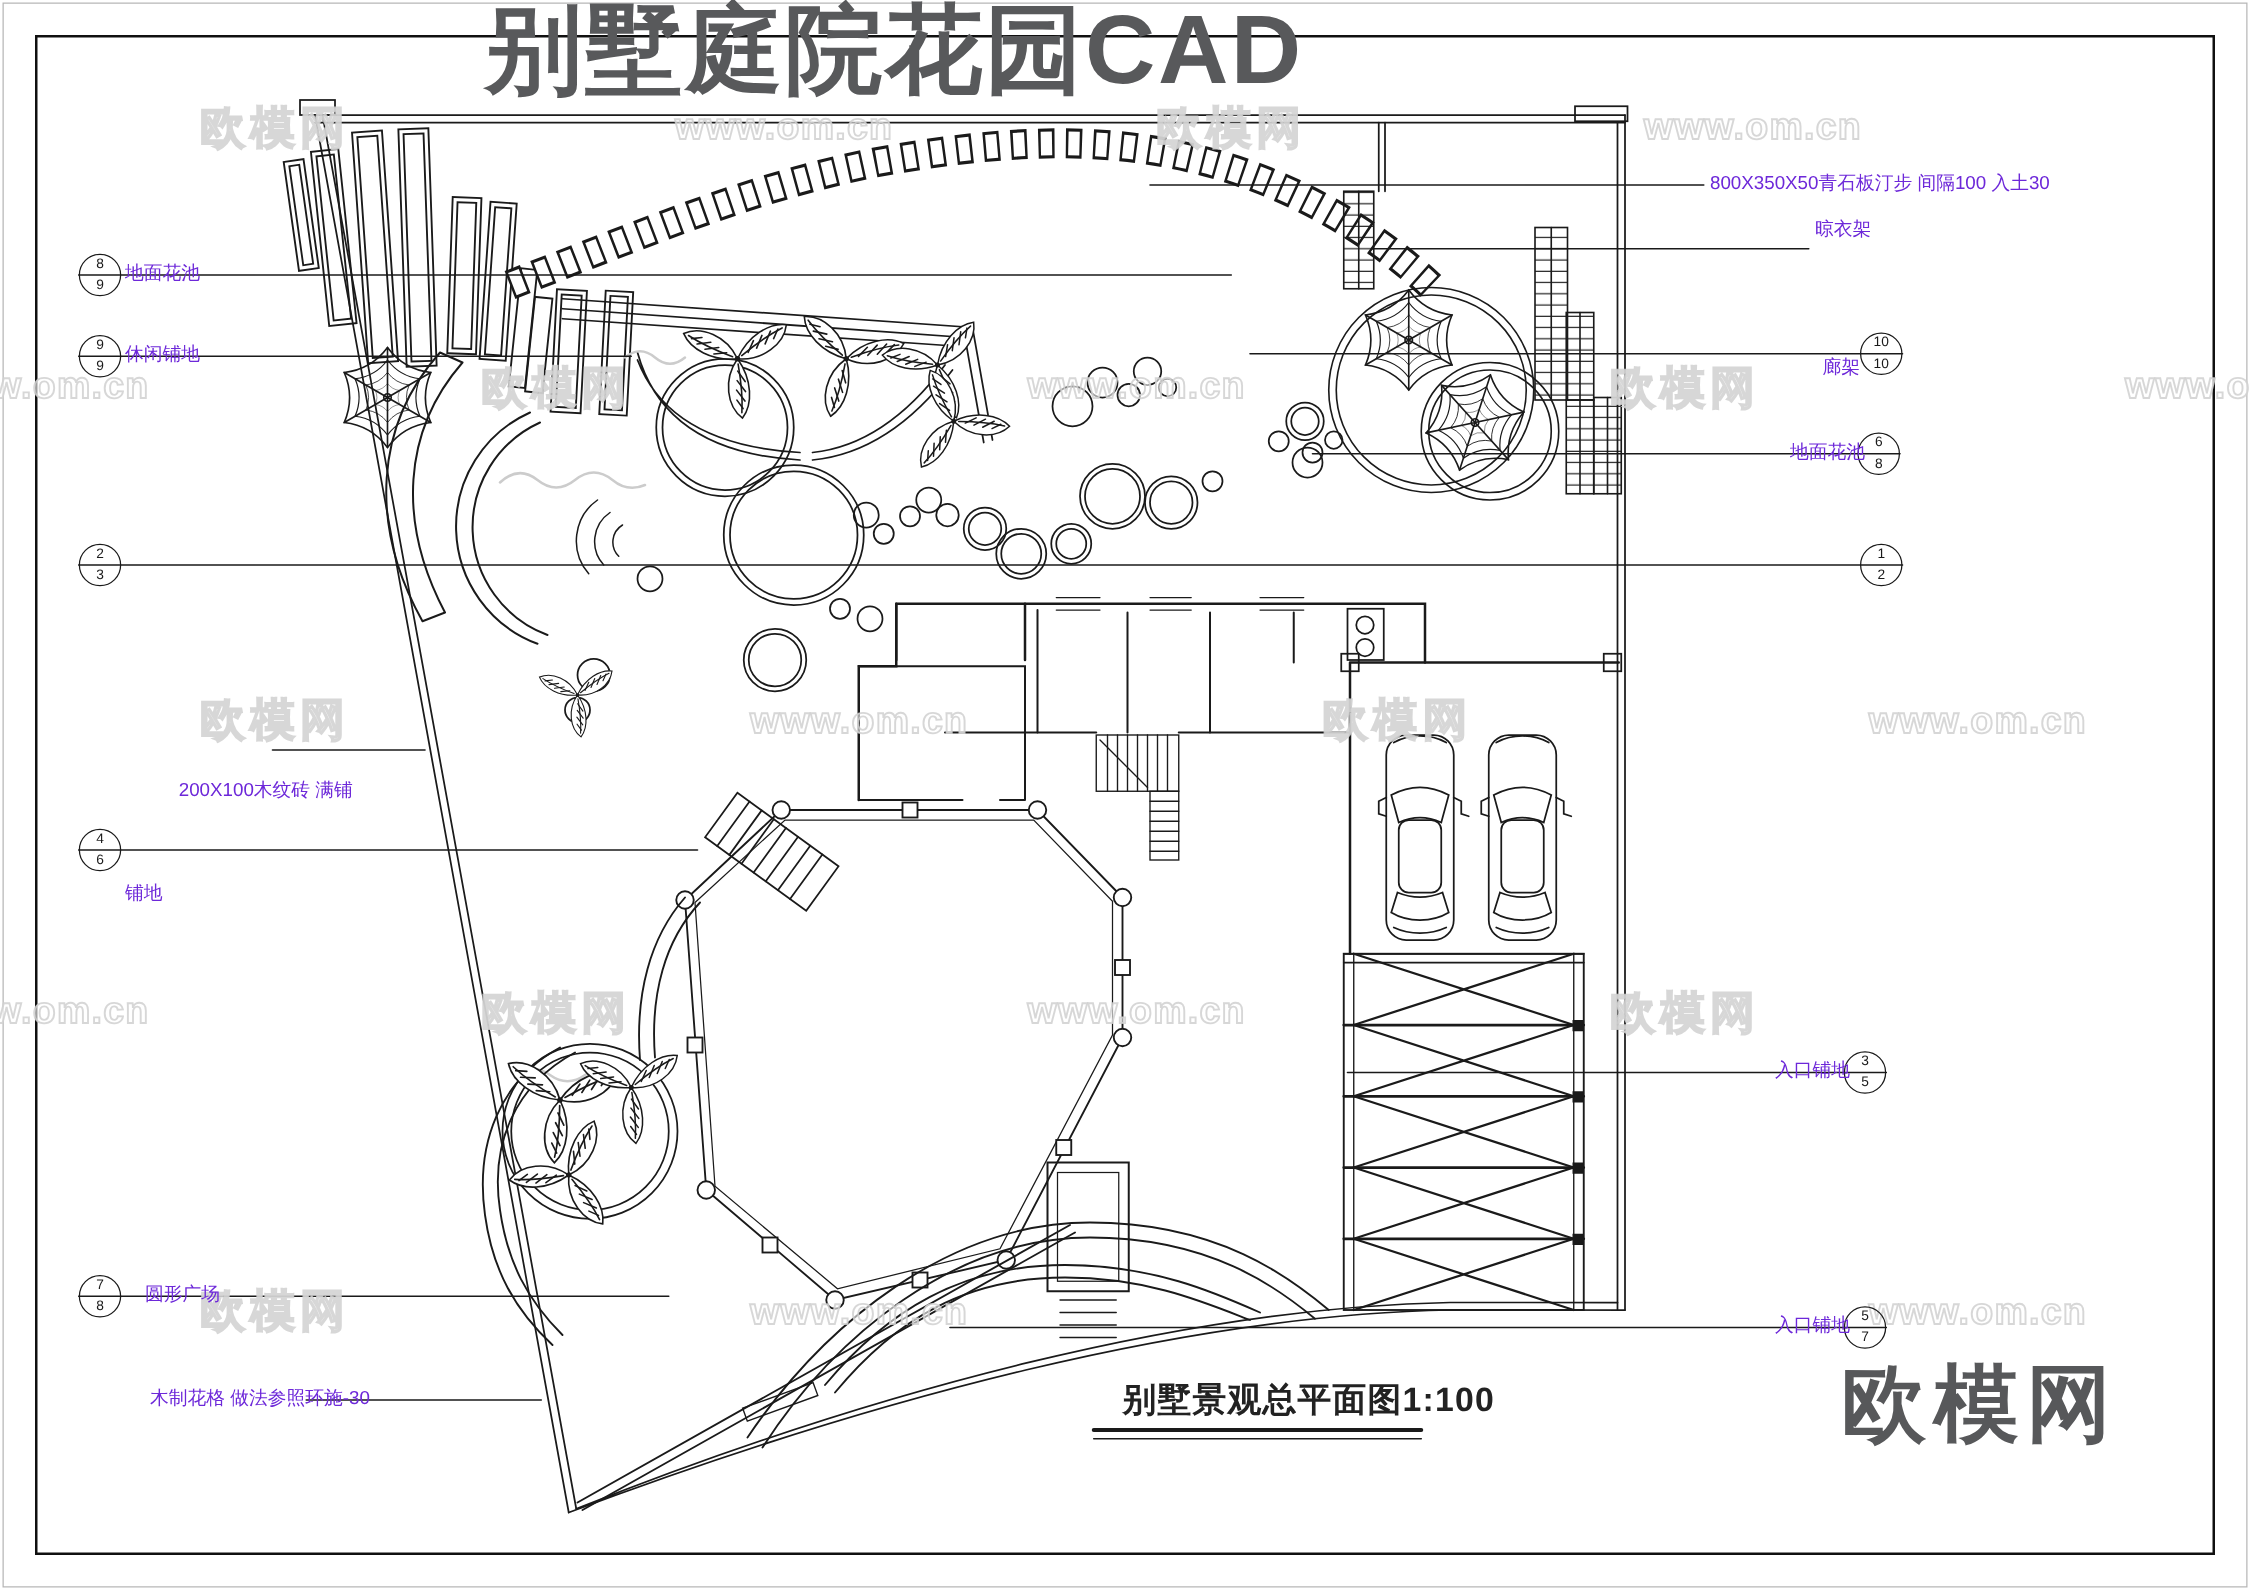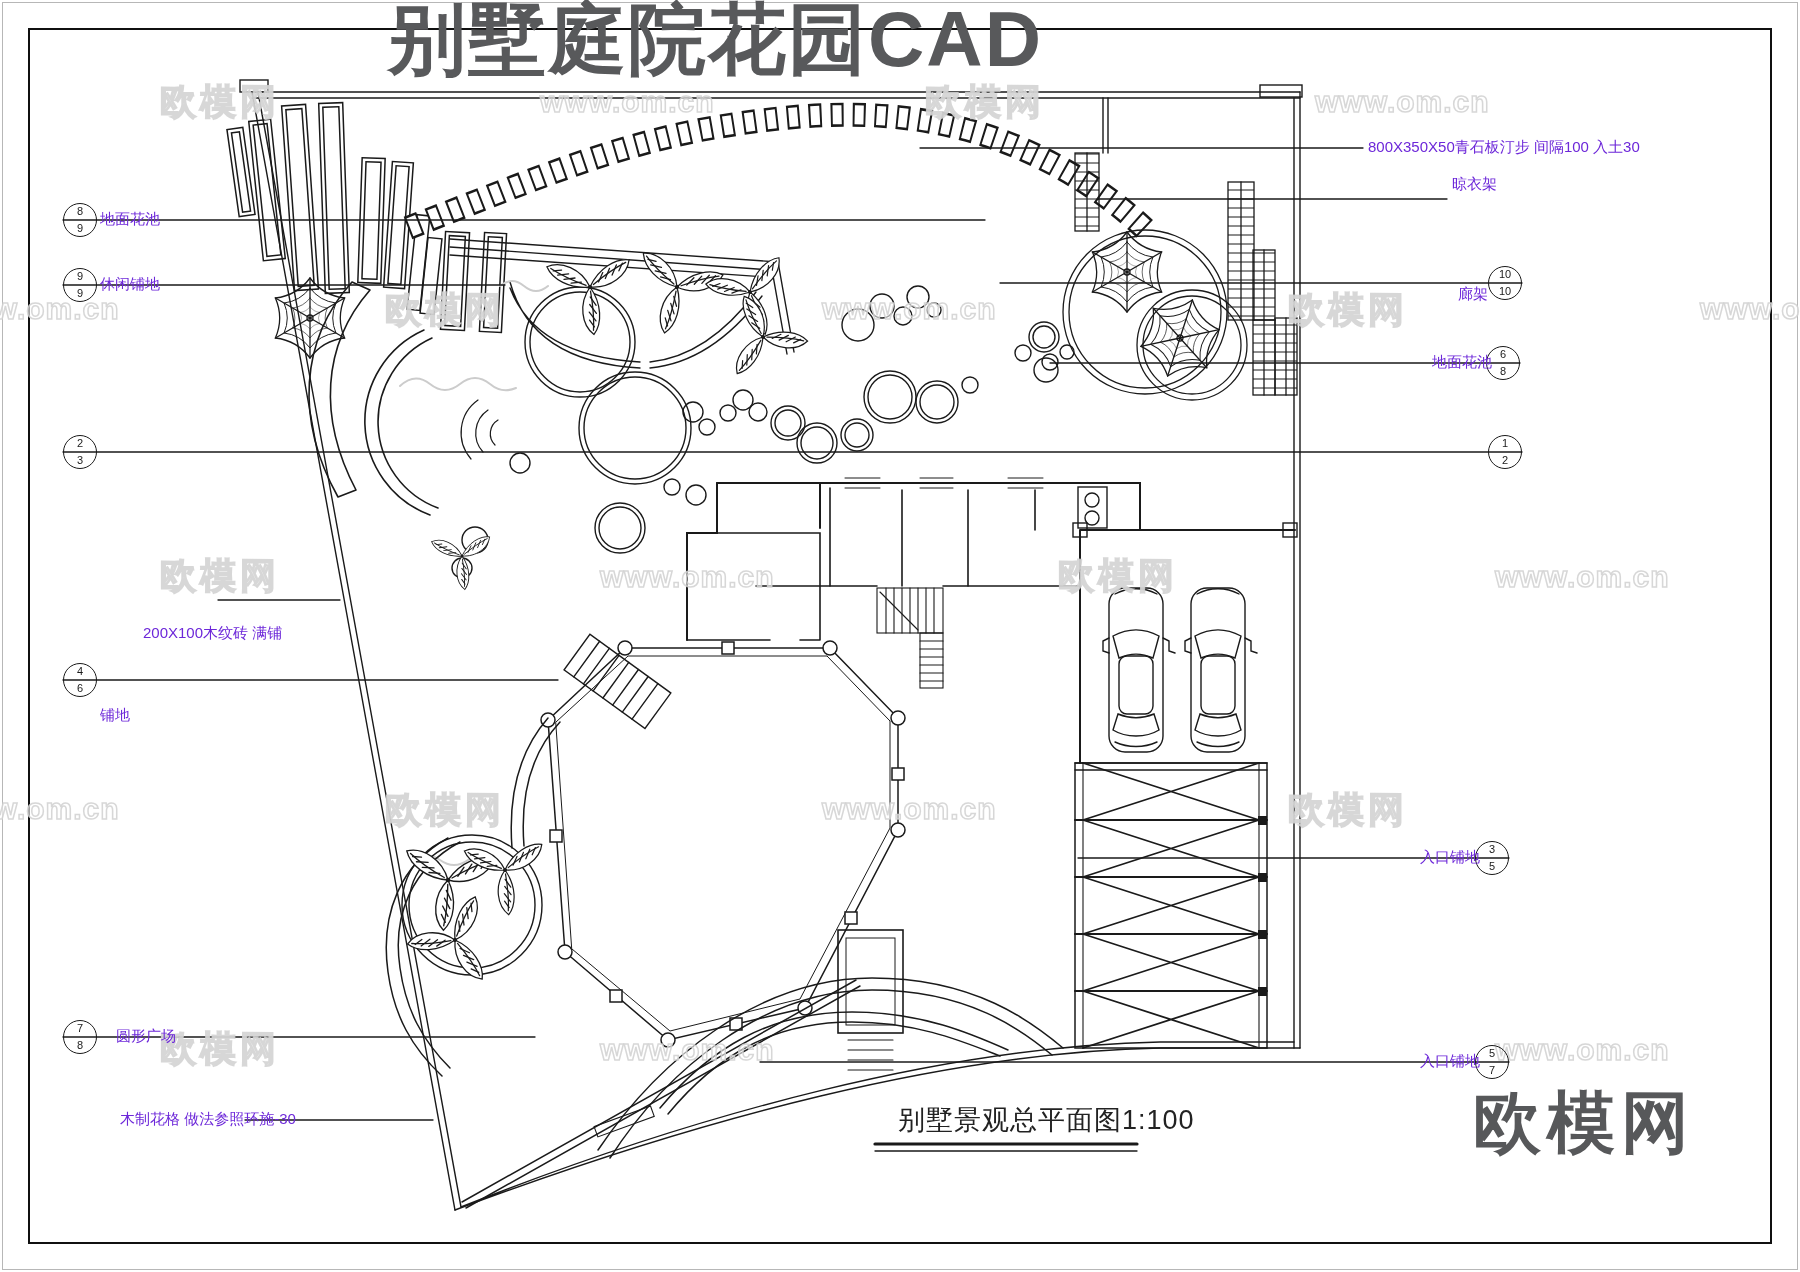--- a/index.html
+++ b/index.html
@@ -7,21 +7,21 @@
         font-family:"Liberation Sans",sans-serif;color:#1a1a1a;}
   .frame-outer{position:absolute;left:2px;top:2px;right:2px;bottom:2px;border:1px solid #b7b7b7;z-index:0;}
   .frame-inner{position:absolute;left:28px;top:28px;right:28px;bottom:28px;border:2.5px solid #101010;z-index:1;}
   svg.plan{position:absolute;left:0;top:0;z-index:2;}
   .wm{position:absolute;z-index:3;white-space:nowrap;color:rgba(255,255,255,.6);
       -webkit-text-stroke:1.5px rgba(208,208,208,.85);font-weight:bold;pointer-events:none;}
   .wm.cn{font-size:36px;letter-spacing:4px;}
   .wm.url{font-size:30px;letter-spacing:1px;}
   .main-title{position:absolute;left:388px;top:-12px;z-index:5;font-size:78px;font-weight:bold;
       color:#58595b;letter-spacing:2px;white-space:nowrap;}
-  .caption{position:absolute;left:898px;top:1102px;z-index:5;font-size:27px;font-weight:normal;
+  .caption{position:absolute;left:898px;top:1102px;z-index:5;font-size:27px;font-weight:bold;
       color:#222;letter-spacing:1px;white-space:nowrap;}
   .logo{position:absolute;left:1473px;top:1078px;z-index:5;font-size:68px;font-weight:bold;
       color:#57585a;letter-spacing:6px;white-space:nowrap;}
   .lbl{position:absolute;z-index:5;font-size:15px;line-height:14px;white-space:nowrap;color:#6d28d9;}
   .callout{position:absolute;width:34px;height:34px;border:1.6px solid #1a1a1a;border-radius:50%;
       z-index:5;box-sizing:border-box;display:flex;flex-direction:column;align-items:center;
       justify-content:space-between;font-size:11px;line-height:11px;padding:2px 0;background:transparent;}
 </style>
 </head>
 <body>

